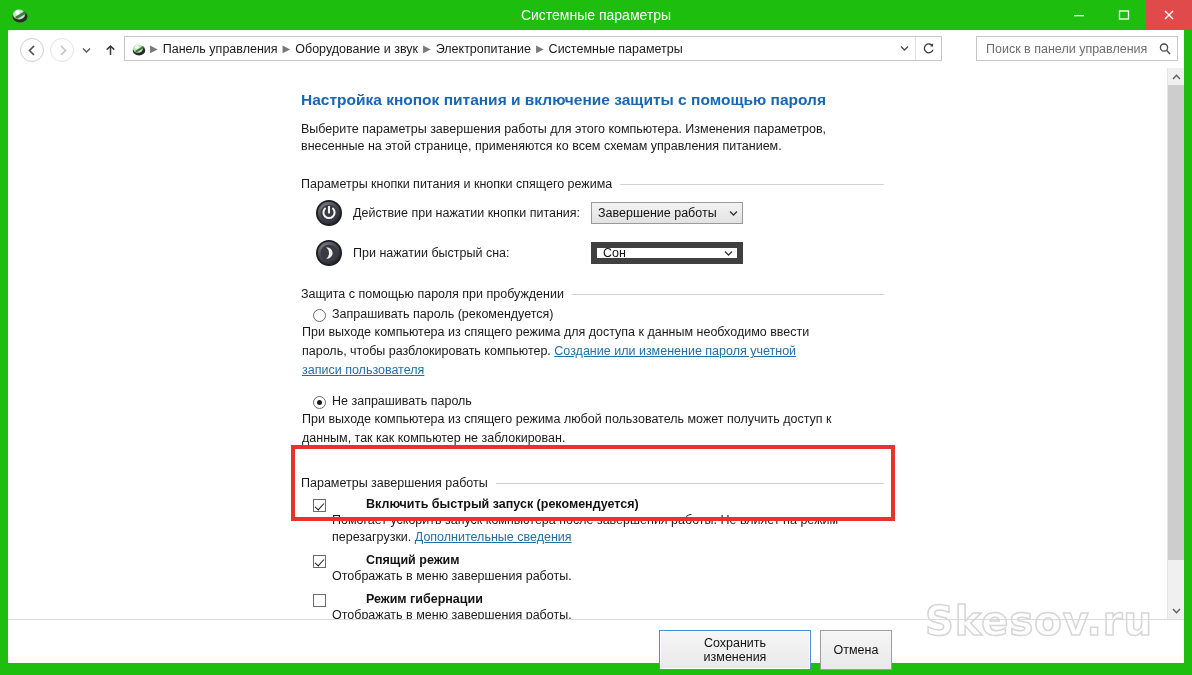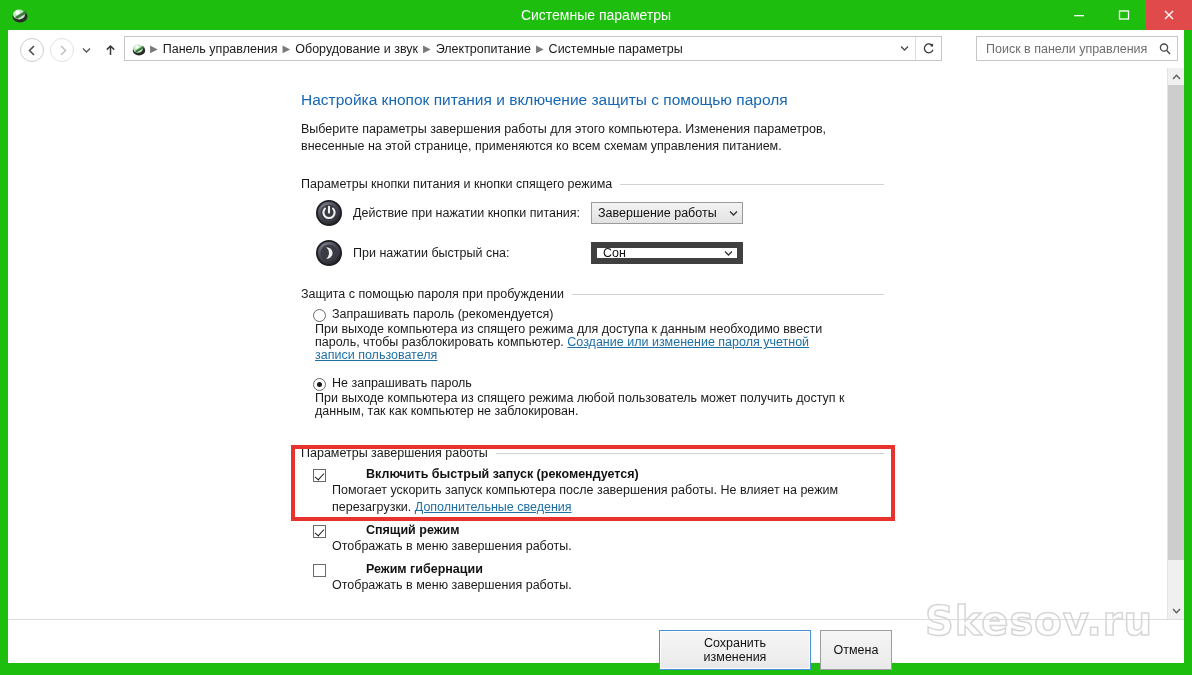--- a/index.html
+++ b/index.html
@@ -139,21 +139,21 @@
     position: absolute;
     left: 0; top: 0;
     width: 1160px;
     padding: 23px 0 0 293px;
   }
 
   .page-title {
     font-size: 15.5px;
     color: #1667b5;
     margin: 0 0 12px 0;
-    font-weight: normal;
+    font-weight: bold;
   }
   .page-intro {
     font-size: 12.5px;
     color: #1a1a1a;
     line-height: 17px;
     width: 583px;
     margin: 0 0 22px 0;
   }
 
   
@@ -217,24 +217,24 @@
   .radio.on::after {
     content: "";
     position: absolute; left: 3px; top: 3px;
     width: 5px; height: 5px; border-radius: 50%;
     background: #1a1a1a;
   }
   .radio-body { margin-left: 6px; }
   .radio-title { font-size: 12.5px; color: #1a1a1a; }
   .radio-desc {
     font-size: 12.5px; color: #1a1a1a;
-    line-height: 13px;
+    line-height: 19px;
     width: 530px;
     margin-top: 1px;
-    margin-left: 14px;
+    margin-left: 1px;
   }
   a.link { color: #1d6fa5; text-decoration: underline; }
 
   
   .highlight {
     position: absolute;
     left: 283px; top: 377px;
     width: 604px; height: 76px;
     border: 4px solid #e8322d;
     pointer-events: none;

